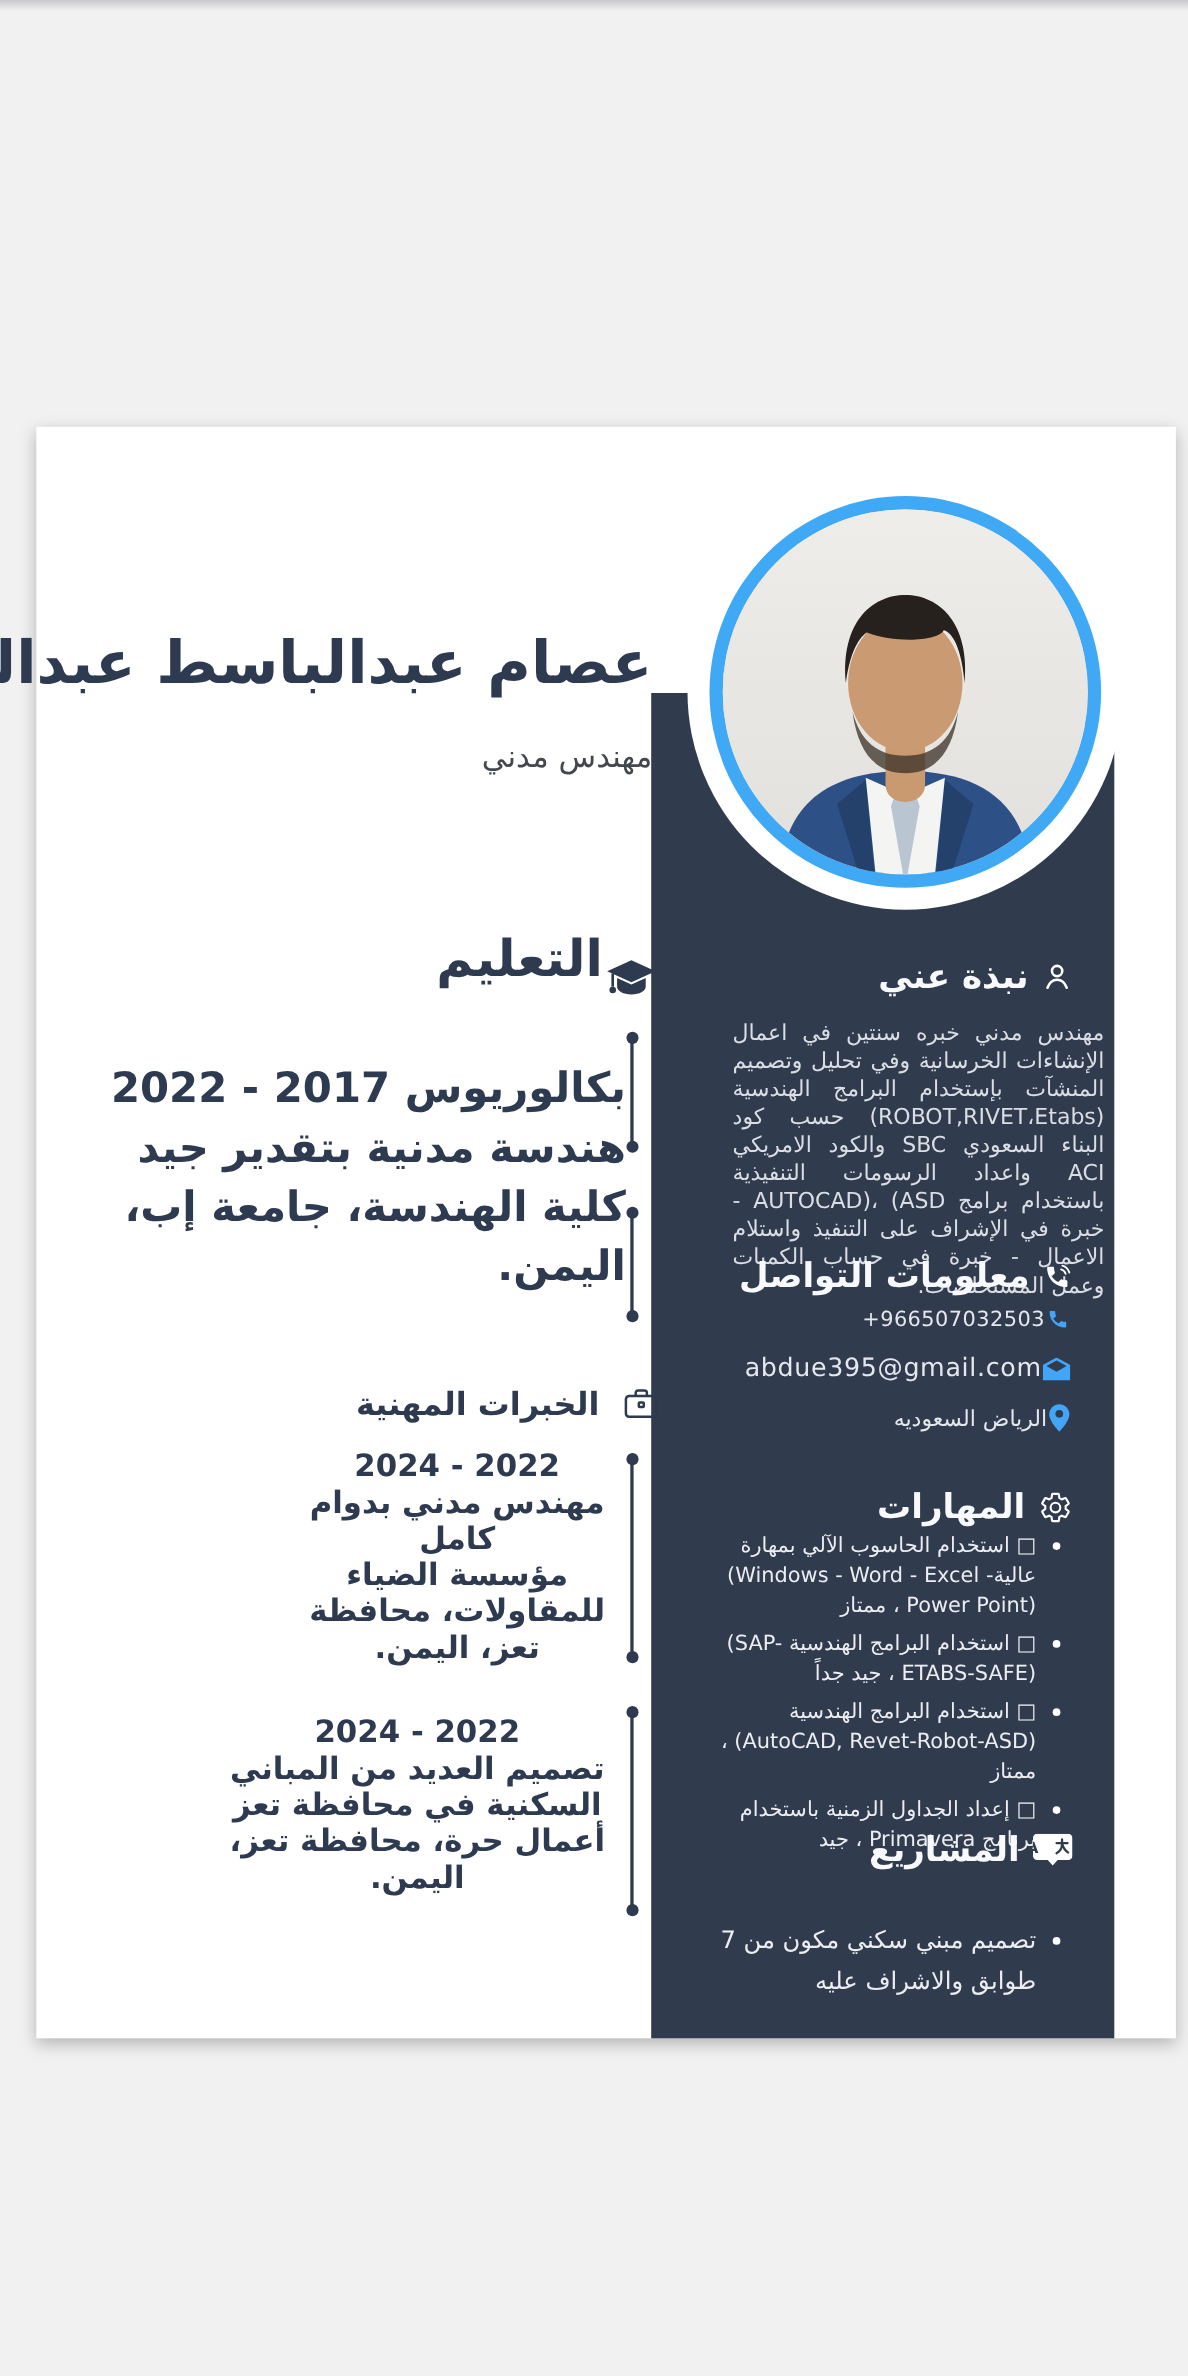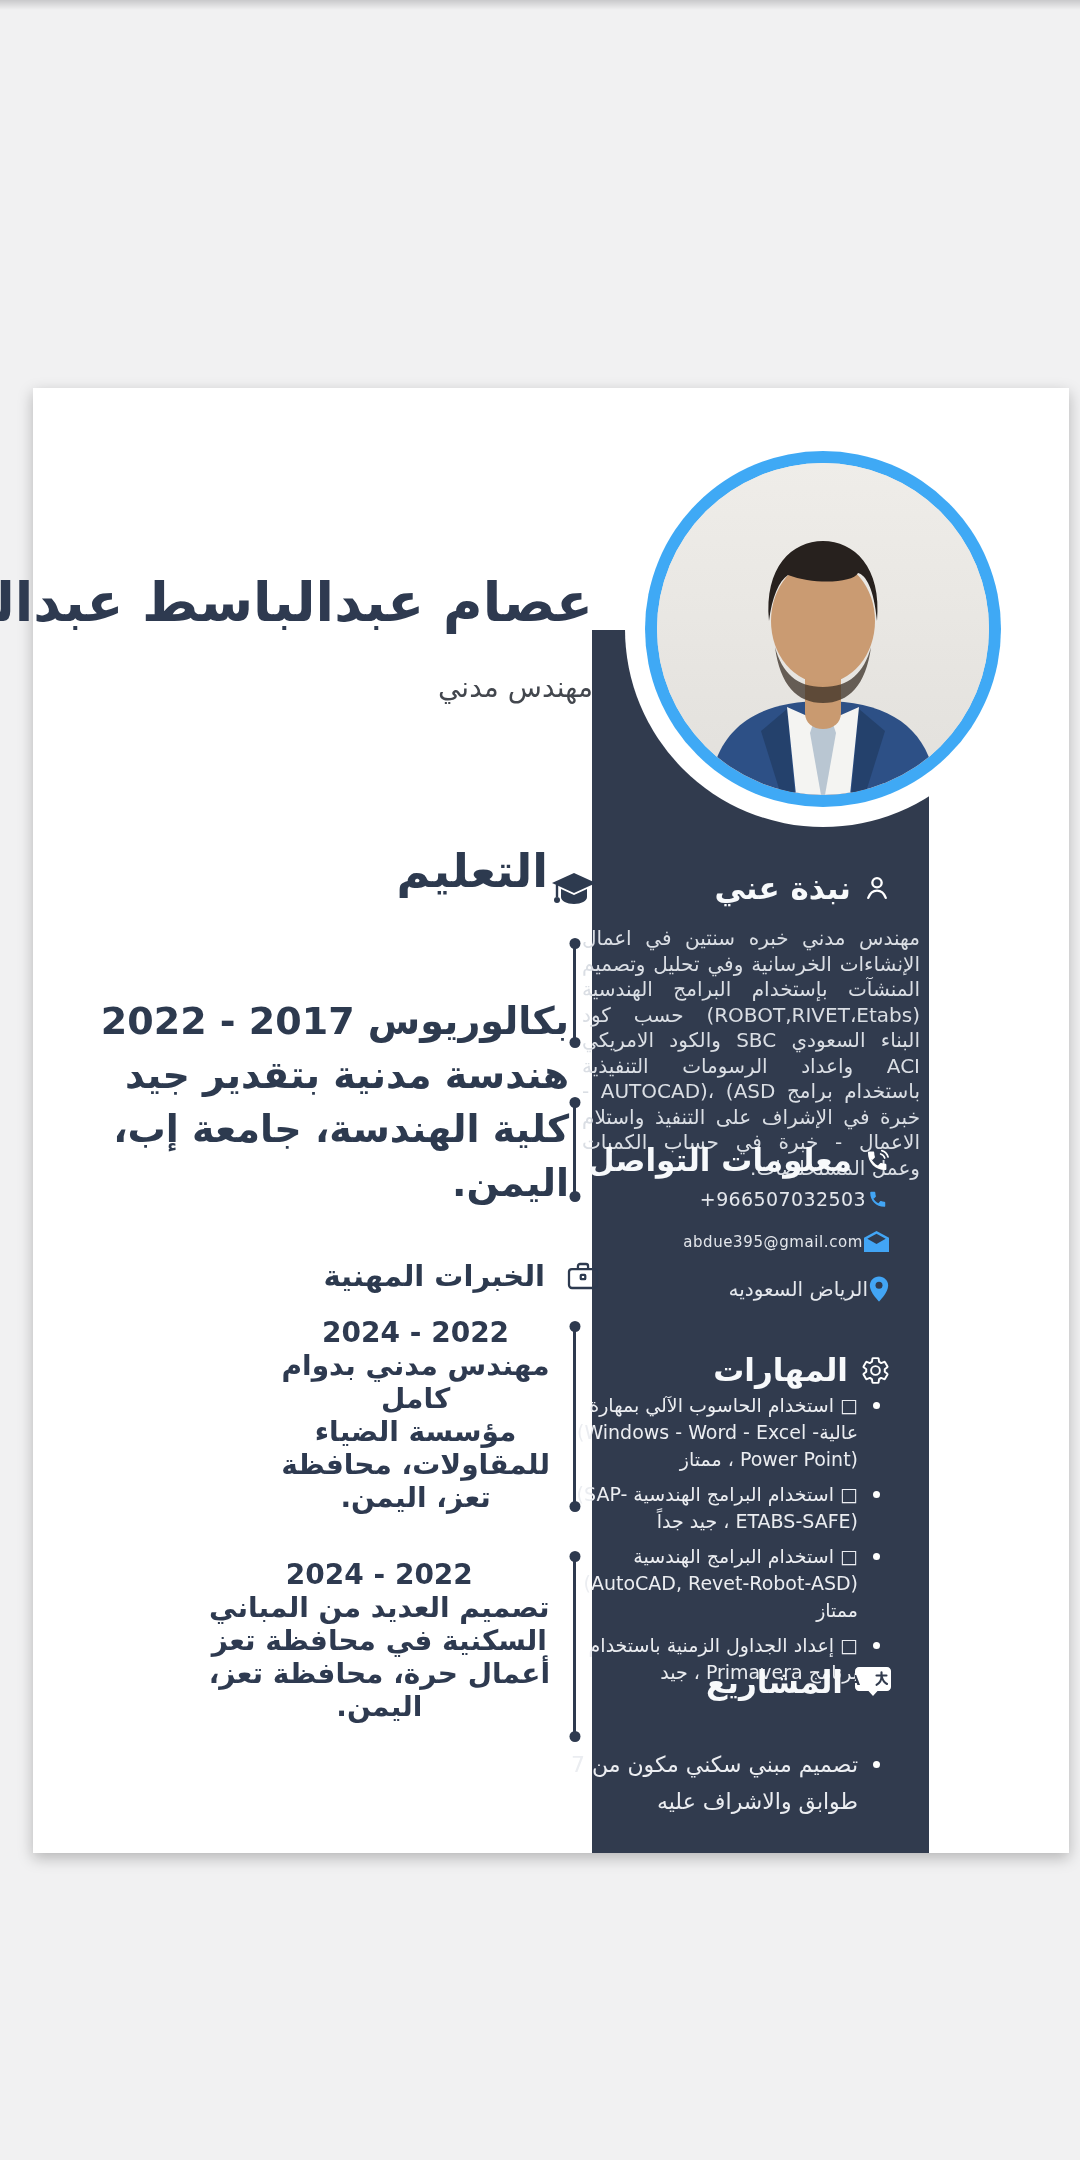--- a/index.html
+++ b/index.html
@@ -3,21 +3,21 @@
 <meta charset="utf-8">
 <style>
   html,body{margin:0;padding:0;background:#F1F1F2;}
   *{box-sizing:border-box;font-family:"DejaVu Sans","Liberation Sans",sans-serif;}
   .screen{position:relative;width:1080px;height:2160px;background:#F1F1F2;overflow:hidden;}
   .top-strip{position:absolute;left:0;top:0;width:1080px;height:10px;
     background:linear-gradient(#c9c9cb,#f1f1f2);}
   .page{position:absolute;left:33px;top:388px;width:1036px;height:1465px;background:#fff;
     box-shadow:0 5px 14px rgba(0,0,0,.25);}
   
-  .sidebar{position:absolute;left:559px;top:242px;width:337px;height:1223px;background:#313B4E;}
+  .sidebar{position:absolute;left:559px;top:242px;width:421px;height:1223px;background:#313B4E;}
   .sec-head{position:absolute;right:38px;display:flex;direction:rtl;align-items:center;gap:12px;
     color:#F7F9FB;font-weight:700;font-size:31px;white-space:nowrap;}
   .sec-head .ic{flex:none;display:flex;align-items:center;justify-content:center;}
   .about-text{position:absolute;top:296px;right:9px;width:338px;direction:rtl;text-align:justify;
     font-size:20px;line-height:25.5px;color:#DADEE4;}
   .c-row{position:absolute;right:40px;display:flex;direction:rtl;align-items:center;gap:1px;
     color:#E4E7EC;font-size:20px;white-space:nowrap;}
   .c-row .ic{flex:none;display:flex;align-items:center;}
   .ltr{direction:ltr;unicode-bidi:isolate;letter-spacing:.4px;}
   .s-list{position:absolute;right:49px;width:318px;direction:rtl;display:flex;flex-direction:column;gap:8px;}
@@ -34,21 +34,21 @@
     overflow:hidden;background:#EAE8E4;}
   
   .name{position:absolute;top:184px;right:476px;direction:rtl;font-size:54px;font-weight:800;
     color:#2E3A50;white-space:nowrap;line-height:1.15;}
   .jobtitle{position:absolute;top:283px;right:476px;direction:rtl;font-size:28px;font-weight:400;
     color:#43474E;white-space:nowrap;}
   .edu-heading{position:absolute;top:454px;right:521px;direction:rtl;font-size:46px;font-weight:800;
     color:#2D3A4F;white-space:nowrap;line-height:1.3;}
   .cap-icon{position:absolute;left:518px;top:483px;z-index:3;}
   .edu-text{position:absolute;top:574px;right:500px;direction:rtl;text-align:right;
-    font-size:38px;font-weight:700;color:#2D3A4F;line-height:54px;white-space:nowrap;margin-top:32px;}
+    font-size:38px;font-weight:700;color:#2D3A4F;line-height:54px;white-space:nowrap;}
   .exp-heading{position:absolute;top:868px;right:524px;direction:rtl;font-size:29px;font-weight:700;
     color:#2D3A4F;white-space:nowrap;line-height:40px;}
   .case-icon{position:absolute;left:534px;top:873px;z-index:3;}
   .exp-block{position:absolute;right:519px;direction:rtl;text-align:center;font-size:28px;
     font-weight:700;color:#2E3A50;line-height:33px;white-space:nowrap;}
   .exp-1{top:928px;} .exp-2{top:1170px;}
   .tl-seg{position:absolute;left:540px;width:3px;background:#2E3A4F;z-index:2;}
   .tl-seg::before,.tl-seg::after{content:"";position:absolute;left:50%;transform:translateX(-50%);
     width:11px;height:11px;border-radius:50%;background:#2E3A4F;}
   .tl-seg::before{top:-5px;} .tl-seg::after{bottom:-5px;}
@@ -91,21 +91,21 @@
         </span>
         <span class="ltr" style="font-size:19px;">+966507032503</span>
       </div>
       <div class="c-row" style="top:601px;">
         <span class="ic">
           <svg width="25" height="21" viewBox="0 0 24 20">
             <path fill="#42A5F5" d="M12 0 0 6.5V20h24V6.5L12 0z"></path>
             <path fill="#313B4E" d="M12 2.6 3.2 7.4 12 12.4l8.8-5L12 2.6z"></path>
           </svg>
         </span>
-        <span class="ltr" style="font-size:15px;letter-spacing:.6px;">abdue395@gmail.com</span>
+        <span class="ltr" style="font-size:23px;letter-spacing:.6px;">abdue395@gmail.com</span>
       </div>
       <div class="c-row" style="top:646px;">
         <span class="ic">
           <svg width="20" height="26" viewBox="0 0 24 30">
             <path fill="#42A5F5" d="M12 0C5.9 0 1 4.9 1 11c0 8 11 19 11 19s11-11 11-19C23 4.9 18.1 0 12 0z"></path>
             <circle cx="12" cy="10.6" r="4.2" fill="#313B4E"></circle>
           </svg>
         </span>
         <span>الرياض السعوديه</span>
       </div>

